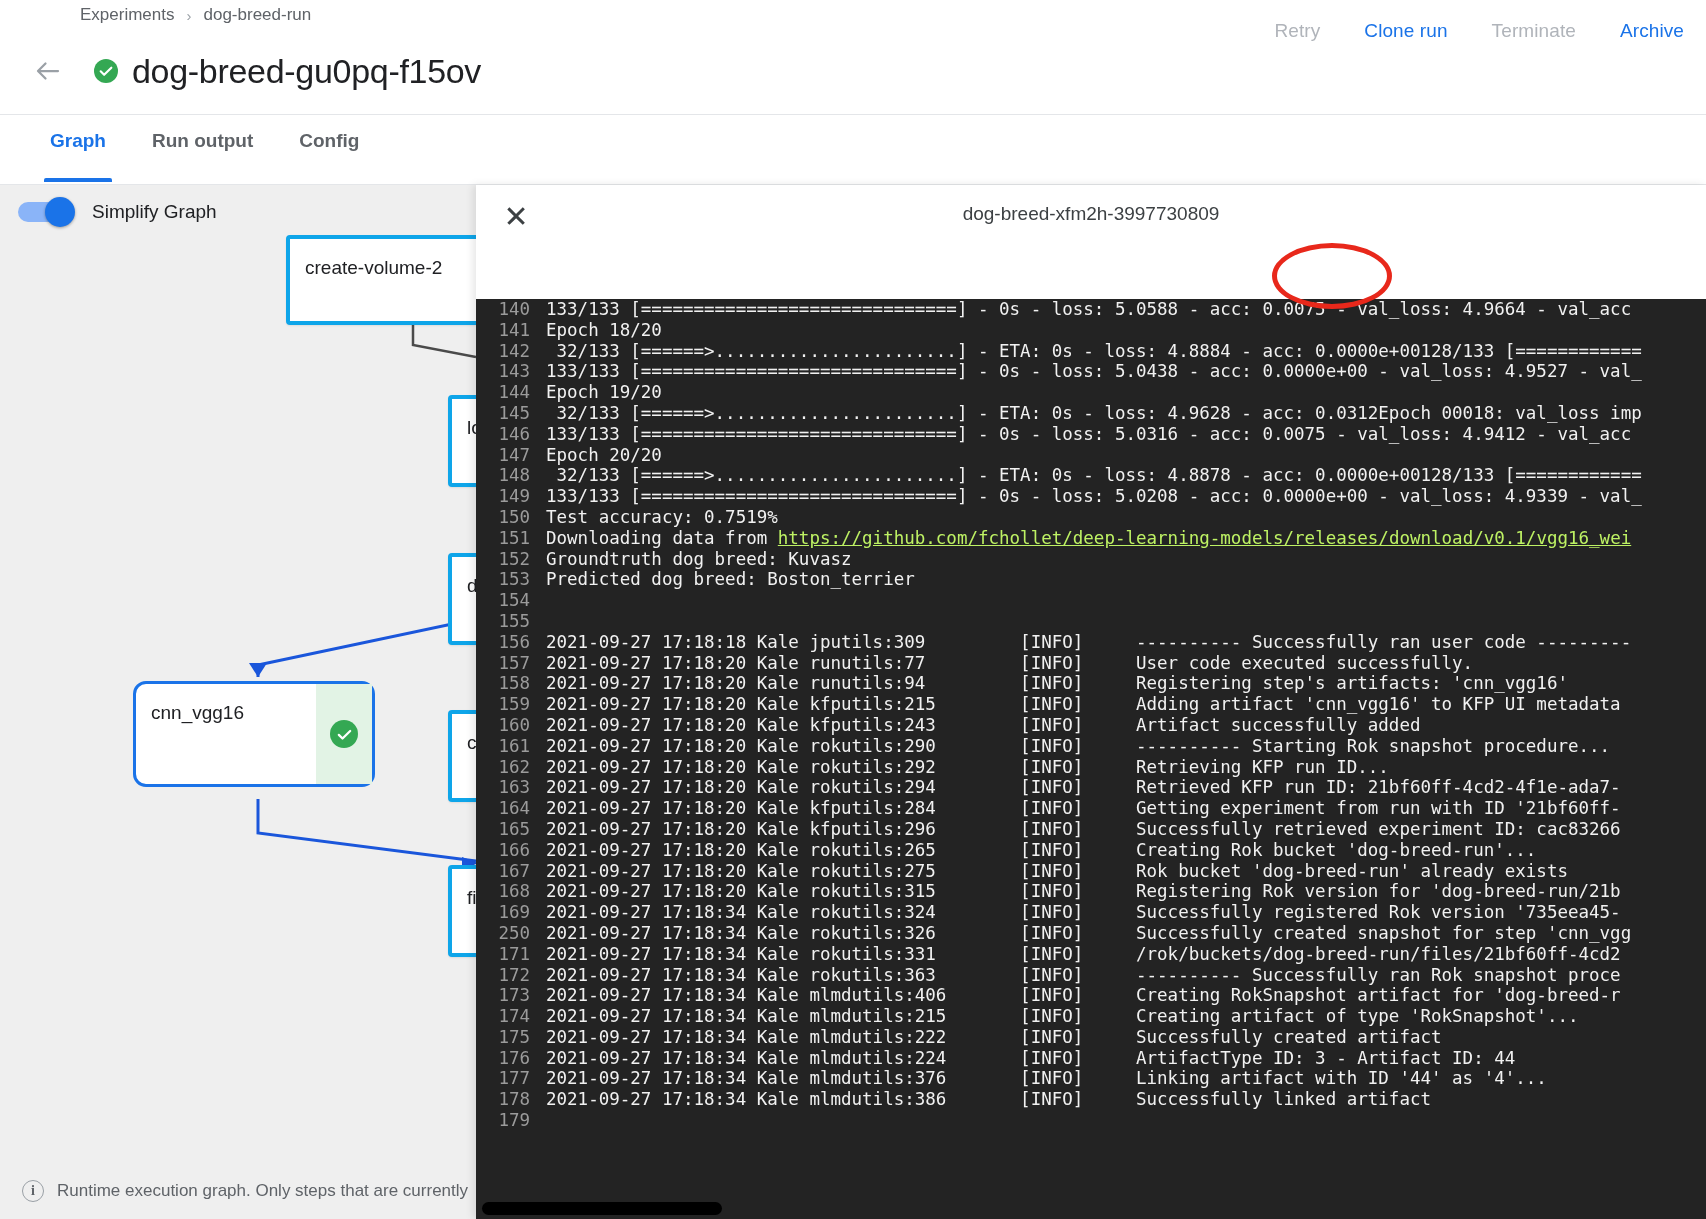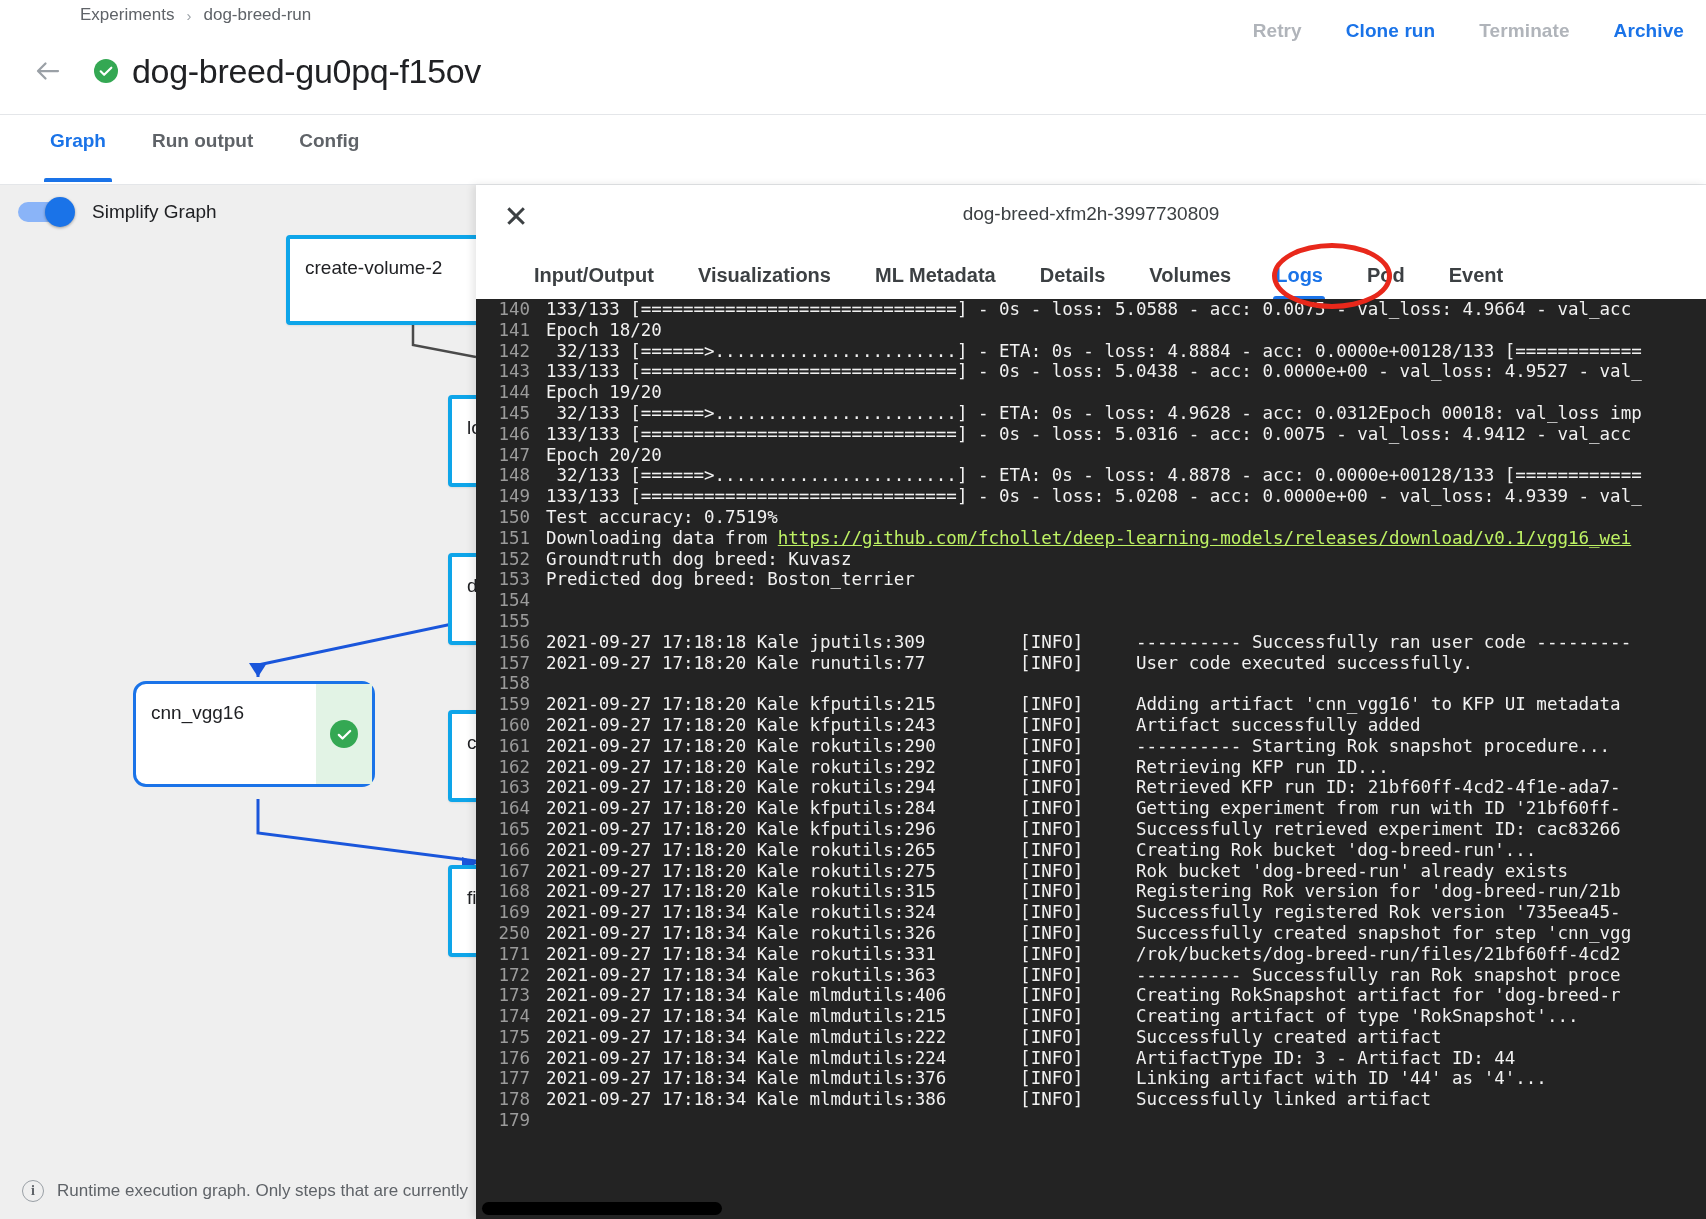--- a/index.html
+++ b/index.html
@@ -16,21 +16,21 @@
     position: absolute; left: 80px; top: 5px;
     font-size: 17px; color: #5f6368; display: flex; align-items: center; gap: 12px;
   }
   .breadcrumb .crumb { color: #5f6368; }
   .breadcrumb .sep { color: #9aa0a6; font-size: 15px; }
 
   .topbar-actions {
     position: absolute; right: 0px; top: 20px;
     display: flex; align-items: center; gap: 44px; padding-right: 22px;
   }
-  .action { font-size: 19px; font-weight: bold; letter-spacing: .1px; }
+  .action { font-size: 19px; font-weight: normal; letter-spacing: .1px; }
   .action.disabled { color: #b0b4ba; }
   .action.enabled { color: #1a73e8; }
 
   .title-row {
     position: absolute; left: 0; top: 40px; height: 62px;
     display: flex; align-items: center;
   }
   .back-arrow {
     width: 48px; height: 48px; margin-left: 24px;
     display: flex; align-items: center; justify-content: center;
@@ -253,30 +253,20 @@
   <div class="graph-footer">
     <span class="info-circle">i</span>
     <span class="ftext">Runtime execution graph. Only steps that are currently</span>
   </div>
 </div>
 
 <div class="side-panel">
   <div class="panel-header">
     <span class="close-x">✕</span>
     <div class="panel-title">dog-breed-xfm2h-3997730809</div>
-  </div>
-  <div class="panel-tabs">
-    <div class="ptab">Input/Output</div>
-    <div class="ptab">Visualizations</div>
-    <div class="ptab">ML Metadata</div>
-    <div class="ptab">Details</div>
-    <div class="ptab">Volumes</div>
-    <div class="ptab active">Logs</div>
-    <div class="ptab">Pod</div>
-    <div class="ptab">Event</div>
   </div>
 </div>
 
 <div class="log-console" id="log-console">
       <div class="log-line"><span class="ln">140</span><span class="ltext">133/133 [==============================] - 0s - loss: 5.0588 - acc: 0.0075 - val_loss: 4.9664 - val_acc</span></div>
       <div class="log-line"><span class="ln">141</span><span class="ltext">Epoch 18/20</span></div>
       <div class="log-line"><span class="ln">142</span><span class="ltext"> 32/133 [======&gt;.......................] - ETA: 0s - loss: 4.8884 - acc: 0.0000e+00128/133 [============</span></div>
       <div class="log-line"><span class="ln">143</span><span class="ltext">133/133 [==============================] - 0s - loss: 5.0438 - acc: 0.0000e+00 - val_loss: 4.9527 - val_</span></div>
       <div class="log-line"><span class="ln">144</span><span class="ltext">Epoch 19/20</span></div>
       <div class="log-line"><span class="ln">145</span><span class="ltext"> 32/133 [======&gt;.......................] - ETA: 0s - loss: 4.9628 - acc: 0.0312Epoch 00018: val_loss imp</span></div>
@@ -285,21 +275,21 @@
       <div class="log-line"><span class="ln">148</span><span class="ltext"> 32/133 [======&gt;.......................] - ETA: 0s - loss: 4.8878 - acc: 0.0000e+00128/133 [============</span></div>
       <div class="log-line"><span class="ln">149</span><span class="ltext">133/133 [==============================] - 0s - loss: 5.0208 - acc: 0.0000e+00 - val_loss: 4.9339 - val_</span></div>
       <div class="log-line"><span class="ln">150</span><span class="ltext">Test accuracy: 0.7519%</span></div>
       <div class="log-line"><span class="ln">151</span><span class="ltext">Downloading data from <a>https://github.com/fchollet/deep-learning-models/releases/download/v0.1/vgg16_wei</a></span></div>
       <div class="log-line"><span class="ln">152</span><span class="ltext">Groundtruth dog breed: Kuvasz</span></div>
       <div class="log-line"><span class="ln">153</span><span class="ltext">Predicted dog breed: Boston_terrier</span></div>
       <div class="log-line"><span class="ln">154</span><span class="ltext"></span></div>
       <div class="log-line"><span class="ln">155</span><span class="ltext"></span></div>
       <div class="log-line"><span class="ln">156</span><span class="ltext">2021-09-27 17:18:18 Kale jputils:309         [INFO]     ---------- Successfully ran user code ---------</span></div>
       <div class="log-line"><span class="ln">157</span><span class="ltext">2021-09-27 17:18:20 Kale runutils:77         [INFO]     User code executed successfully.</span></div>
-      <div class="log-line"><span class="ln">158</span></div>
+      <div class="log-line"><span class="ln">158</span><span class="ltext">2021-09-27 17:18:20 Kale runutils:94         [INFO]     Registering step's artifacts: 'cnn_vgg16'</span></div>
       <div class="log-line"><span class="ln">159</span><span class="ltext">2021-09-27 17:18:20 Kale kfputils:215        [INFO]     Adding artifact 'cnn_vgg16' to KFP UI metadata</span></div>
       <div class="log-line"><span class="ln">160</span><span class="ltext">2021-09-27 17:18:20 Kale kfputils:243        [INFO]     Artifact successfully added</span></div>
       <div class="log-line"><span class="ln">161</span><span class="ltext">2021-09-27 17:18:20 Kale rokutils:290        [INFO]     ---------- Starting Rok snapshot procedure...</span></div>
       <div class="log-line"><span class="ln">162</span><span class="ltext">2021-09-27 17:18:20 Kale rokutils:292        [INFO]     Retrieving KFP run ID...</span></div>
       <div class="log-line"><span class="ln">163</span><span class="ltext">2021-09-27 17:18:20 Kale rokutils:294        [INFO]     Retrieved KFP run ID: 21bf60ff-4cd2-4f1e-ada7-</span></div>
       <div class="log-line"><span class="ln">164</span><span class="ltext">2021-09-27 17:18:20 Kale kfputils:284        [INFO]     Getting experiment from run with ID '21bf60ff-</span></div>
       <div class="log-line"><span class="ln">165</span><span class="ltext">2021-09-27 17:18:20 Kale kfputils:296        [INFO]     Successfully retrieved experiment ID: cac83266</span></div>
       <div class="log-line"><span class="ln">166</span><span class="ltext">2021-09-27 17:18:20 Kale rokutils:265        [INFO]     Creating Rok bucket 'dog-breed-run'...</span></div>
       <div class="log-line"><span class="ln">167</span><span class="ltext">2021-09-27 17:18:20 Kale rokutils:275        [INFO]     Rok bucket 'dog-breed-run' already exists</span></div>
       <div class="log-line"><span class="ln">168</span><span class="ltext">2021-09-27 17:18:20 Kale rokutils:315        [INFO]     Registering Rok version for 'dog-breed-run/21b</span></div>

